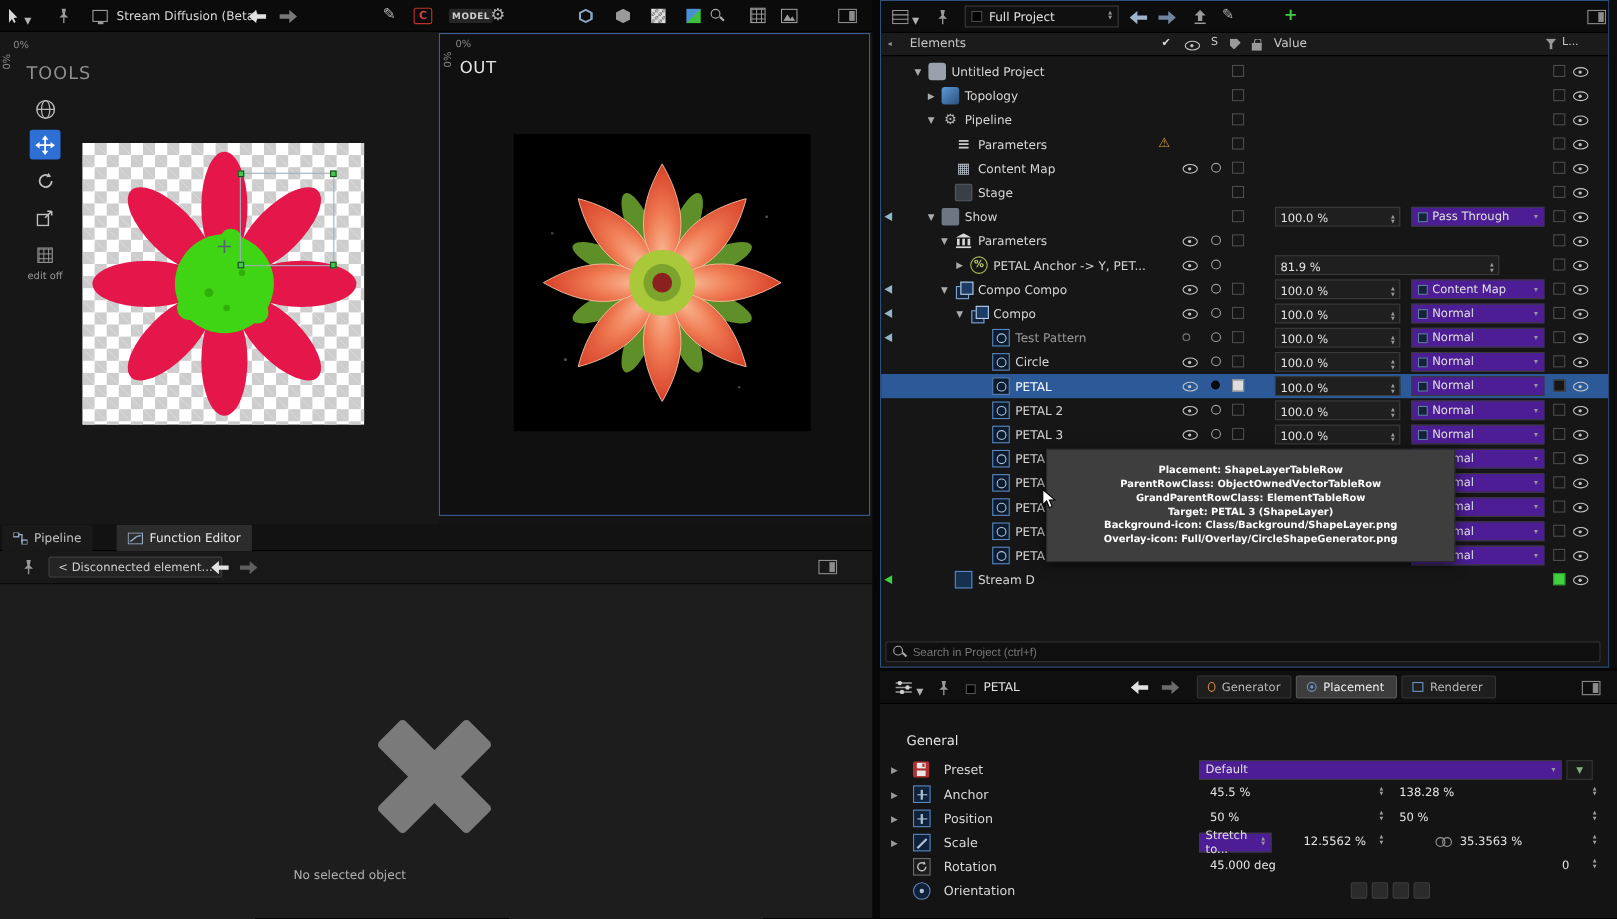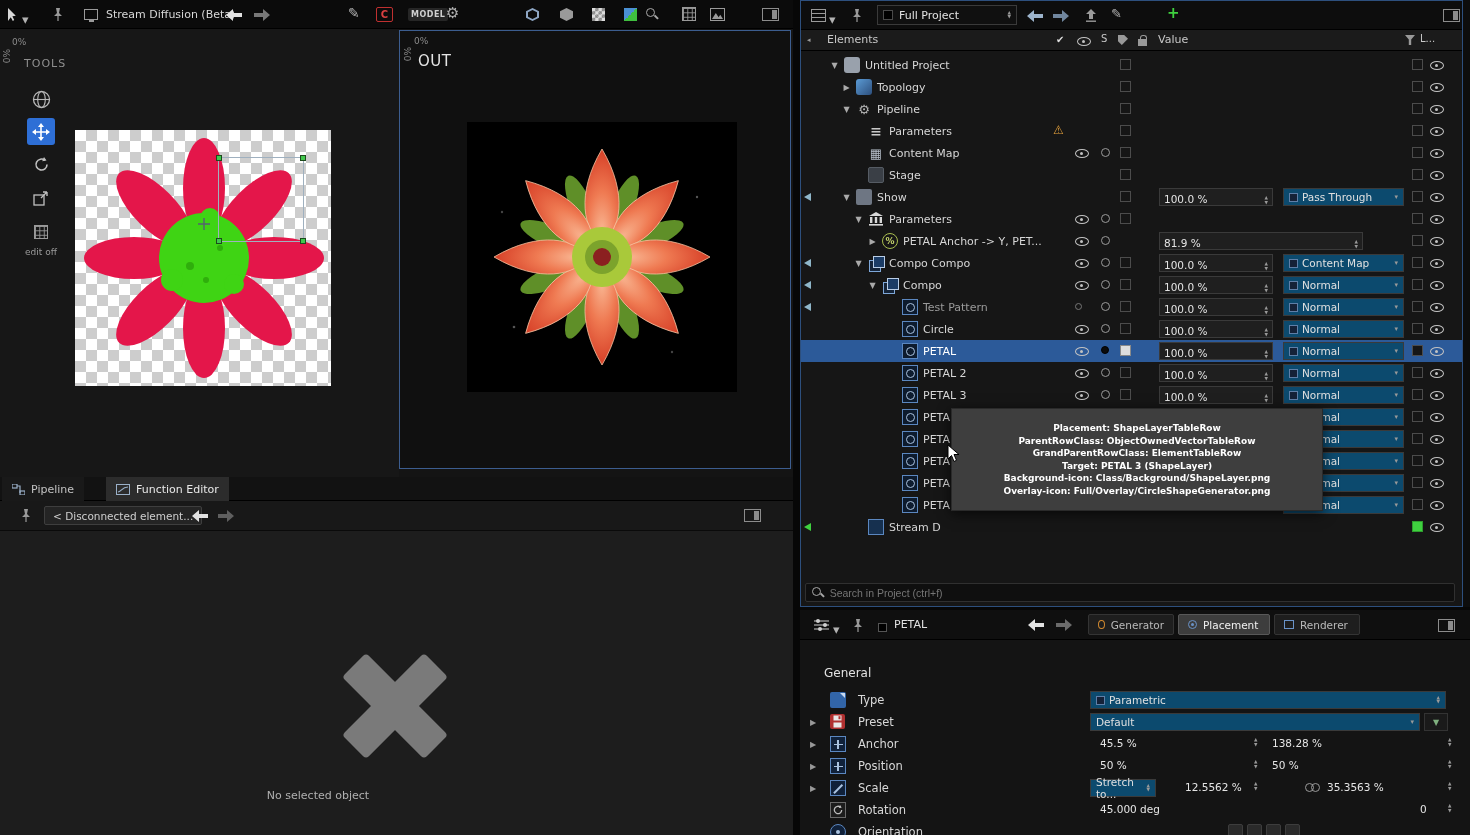--- a/index.html
+++ b/index.html
@@ -47,21 +47,21 @@
 .mon-ic::after{content:"";position:absolute;left:4px;bottom:-3px;width:5px;height:2px;background:#9a9a9a}
 
 
 .vzone{position:absolute;left:0;top:29px;width:793px;height:448px;background:#141414}
 .ed-vp{position:absolute;left:0;top:0;width:399px;height:448px;background:#171717;overflow:hidden}
 .ruler0{position:absolute;font-size:9px;color:#8a8a8a}
 .ruler0v{position:absolute;font-size:9px;color:#8a8a8a;writing-mode:vertical-rl;transform:rotate(180deg)}
 .checker{position:absolute;background-image:linear-gradient(45deg,#cdcdcd 25%,transparent 25%,transparent 75%,#cdcdcd 75%),linear-gradient(45deg,#cdcdcd 25%,transparent 25%,transparent 75%,#cdcdcd 75%);background-position:0 0,11px 11px;background-size:22px 22px;background-color:#fff}
 .selrect{position:absolute;border:1px solid #9fb0bf}
 .handle{position:absolute;width:6px;height:6px;background:#41c74d;border:1px solid #1c4a1c}
-.tools-title{position:absolute;font-size:11px;color:#8f8f8f;letter-spacing:1px}
+.tools-title{position:absolute;font-size:16px;color:#8f8f8f;letter-spacing:1px}
 .toolbtn{position:absolute;left:27px;width:28px;height:27px;display:flex;align-items:center;justify-content:center;color:#c0c0c0;font-size:15px}
 .toolbtn.sel{background:#2e6fd6;border-radius:3px;color:#fff}
 .editoff{position:absolute;font-size:9px;color:#9a9a9a}
 .out-vp{position:absolute;left:399px;top:1px;width:392px;height:439px;background:#101010;border:1px solid #3c5d8f;overflow:hidden}
 .out-label{position:absolute;font-size:15px;color:#e5e5e5;letter-spacing:.5px}
 .out-canvas{position:absolute;background:#000}
 
 
 .fe-panel{position:absolute;left:0;top:477px;width:793px;height:358px;background:#1d1d1d;overflow:hidden}
 .fe-tabbar{position:absolute;left:0;top:0;width:100%;height:24px;background:#121212;border-bottom:1px solid #000}
@@ -93,21 +93,21 @@
 .gutA.g{border-right-color:#3fd13f}
 .warn{position:absolute;left:252px;top:3px;color:#e6a23c;font-size:12px}
 .c-eye{position:absolute;left:274px;top:5px}
 .c-ring{position:absolute;left:300px;top:6px}
 .c-chk{position:absolute;left:319px;top:5px}
 .c-mini{position:absolute;left:611px;top:5px}
 .c-eye2{position:absolute;left:629px;top:5px}
 .vfield{position:absolute;top:2px;height:18px;background:#1f1f1f;border:1px solid #3a3a3a;display:flex;align-items:flex-end;padding:0 4px;font-size:10.5px;color:#e3e3e3}
 .c-val{left:358px;width:114px}
 .c-valw{left:358px;width:204px}
-.dd{position:absolute;top:2px;height:18px;background:#0c4a6e;border:1px solid #3a3a3a;display:flex;align-items:center;gap:4px;padding:0 5px;font-size:10.5px;color:#e0e0e0}
+.dd{position:absolute;top:2px;height:18px;background:#4c1d95;border:1px solid #3a3a3a;display:flex;align-items:center;gap:4px;padding:0 5px;font-size:10.5px;color:#e0e0e0}
 .c-blend{left:482px;width:121px}
 .bci{width:9px;height:9px;border:1px solid #5f7fa8;background:#152238;flex:0 0 9px}
 .dc{margin-left:auto;font-size:7px;color:#9a9a9a}
 
 .ti{width:16px;height:16px;flex:0 0 16px;display:flex;align-items:center;justify-content:center;position:relative;font-size:12px}
 .ti-folder{background:#99a1ac;border-radius:3px}
 .ti-topo{background:linear-gradient(135deg,#5b9bd5,#2d4f7d);border-radius:3px}
 .ti-pipe::before{content:"⚙";color:#b5b5b5;font-size:13px}
 .ti-list::before{content:"≡";color:#c9c9c9;font-size:14px;font-weight:bold}
 .ti-cmap::before{content:"▦";color:#b5bdc8;font-size:13px}
@@ -799,32 +799,20 @@
           <span class="tico-rend"></span>
           <span>Renderer</span>
         </div>
       <span class="mic" style="left:638px;top:9px"><span class="panico"></span></span>
     </div>
 
     <div class="sec-hd">General</div>
 
     <div class="props-rows">
 
-      <div class="prow">
-        <span class="pic ti pi-type"></span>
-        <span class="plab">Type</span>
-        <span class="dd" style="left:290px;width:356px">
-            <span class="bci"></span>
-            <span>Parametric</span>
-            <span class="vsp">
-              <i>▲</i>
-              <i>▼</i>
-            </span>
-          </span>
-      </div>
 
       <div class="prow">
         <span class="pcar">▶</span>
         <span class="pic"><svg width="15" height="15">
               <rect width="15" height="15" rx="2" fill="#b03030"></rect>
               <rect x="3.5" y="1.5" width="8" height="5" fill="#e8e8e8"></rect>
               <rect x="8.5" y="2.2" width="2" height="3" fill="#b03030"></rect>
               <rect x="3.5" y="8.5" width="8" height="5" fill="#e8e8e8"></rect>
             </svg></span>
         <span class="plab">Preset</span>

